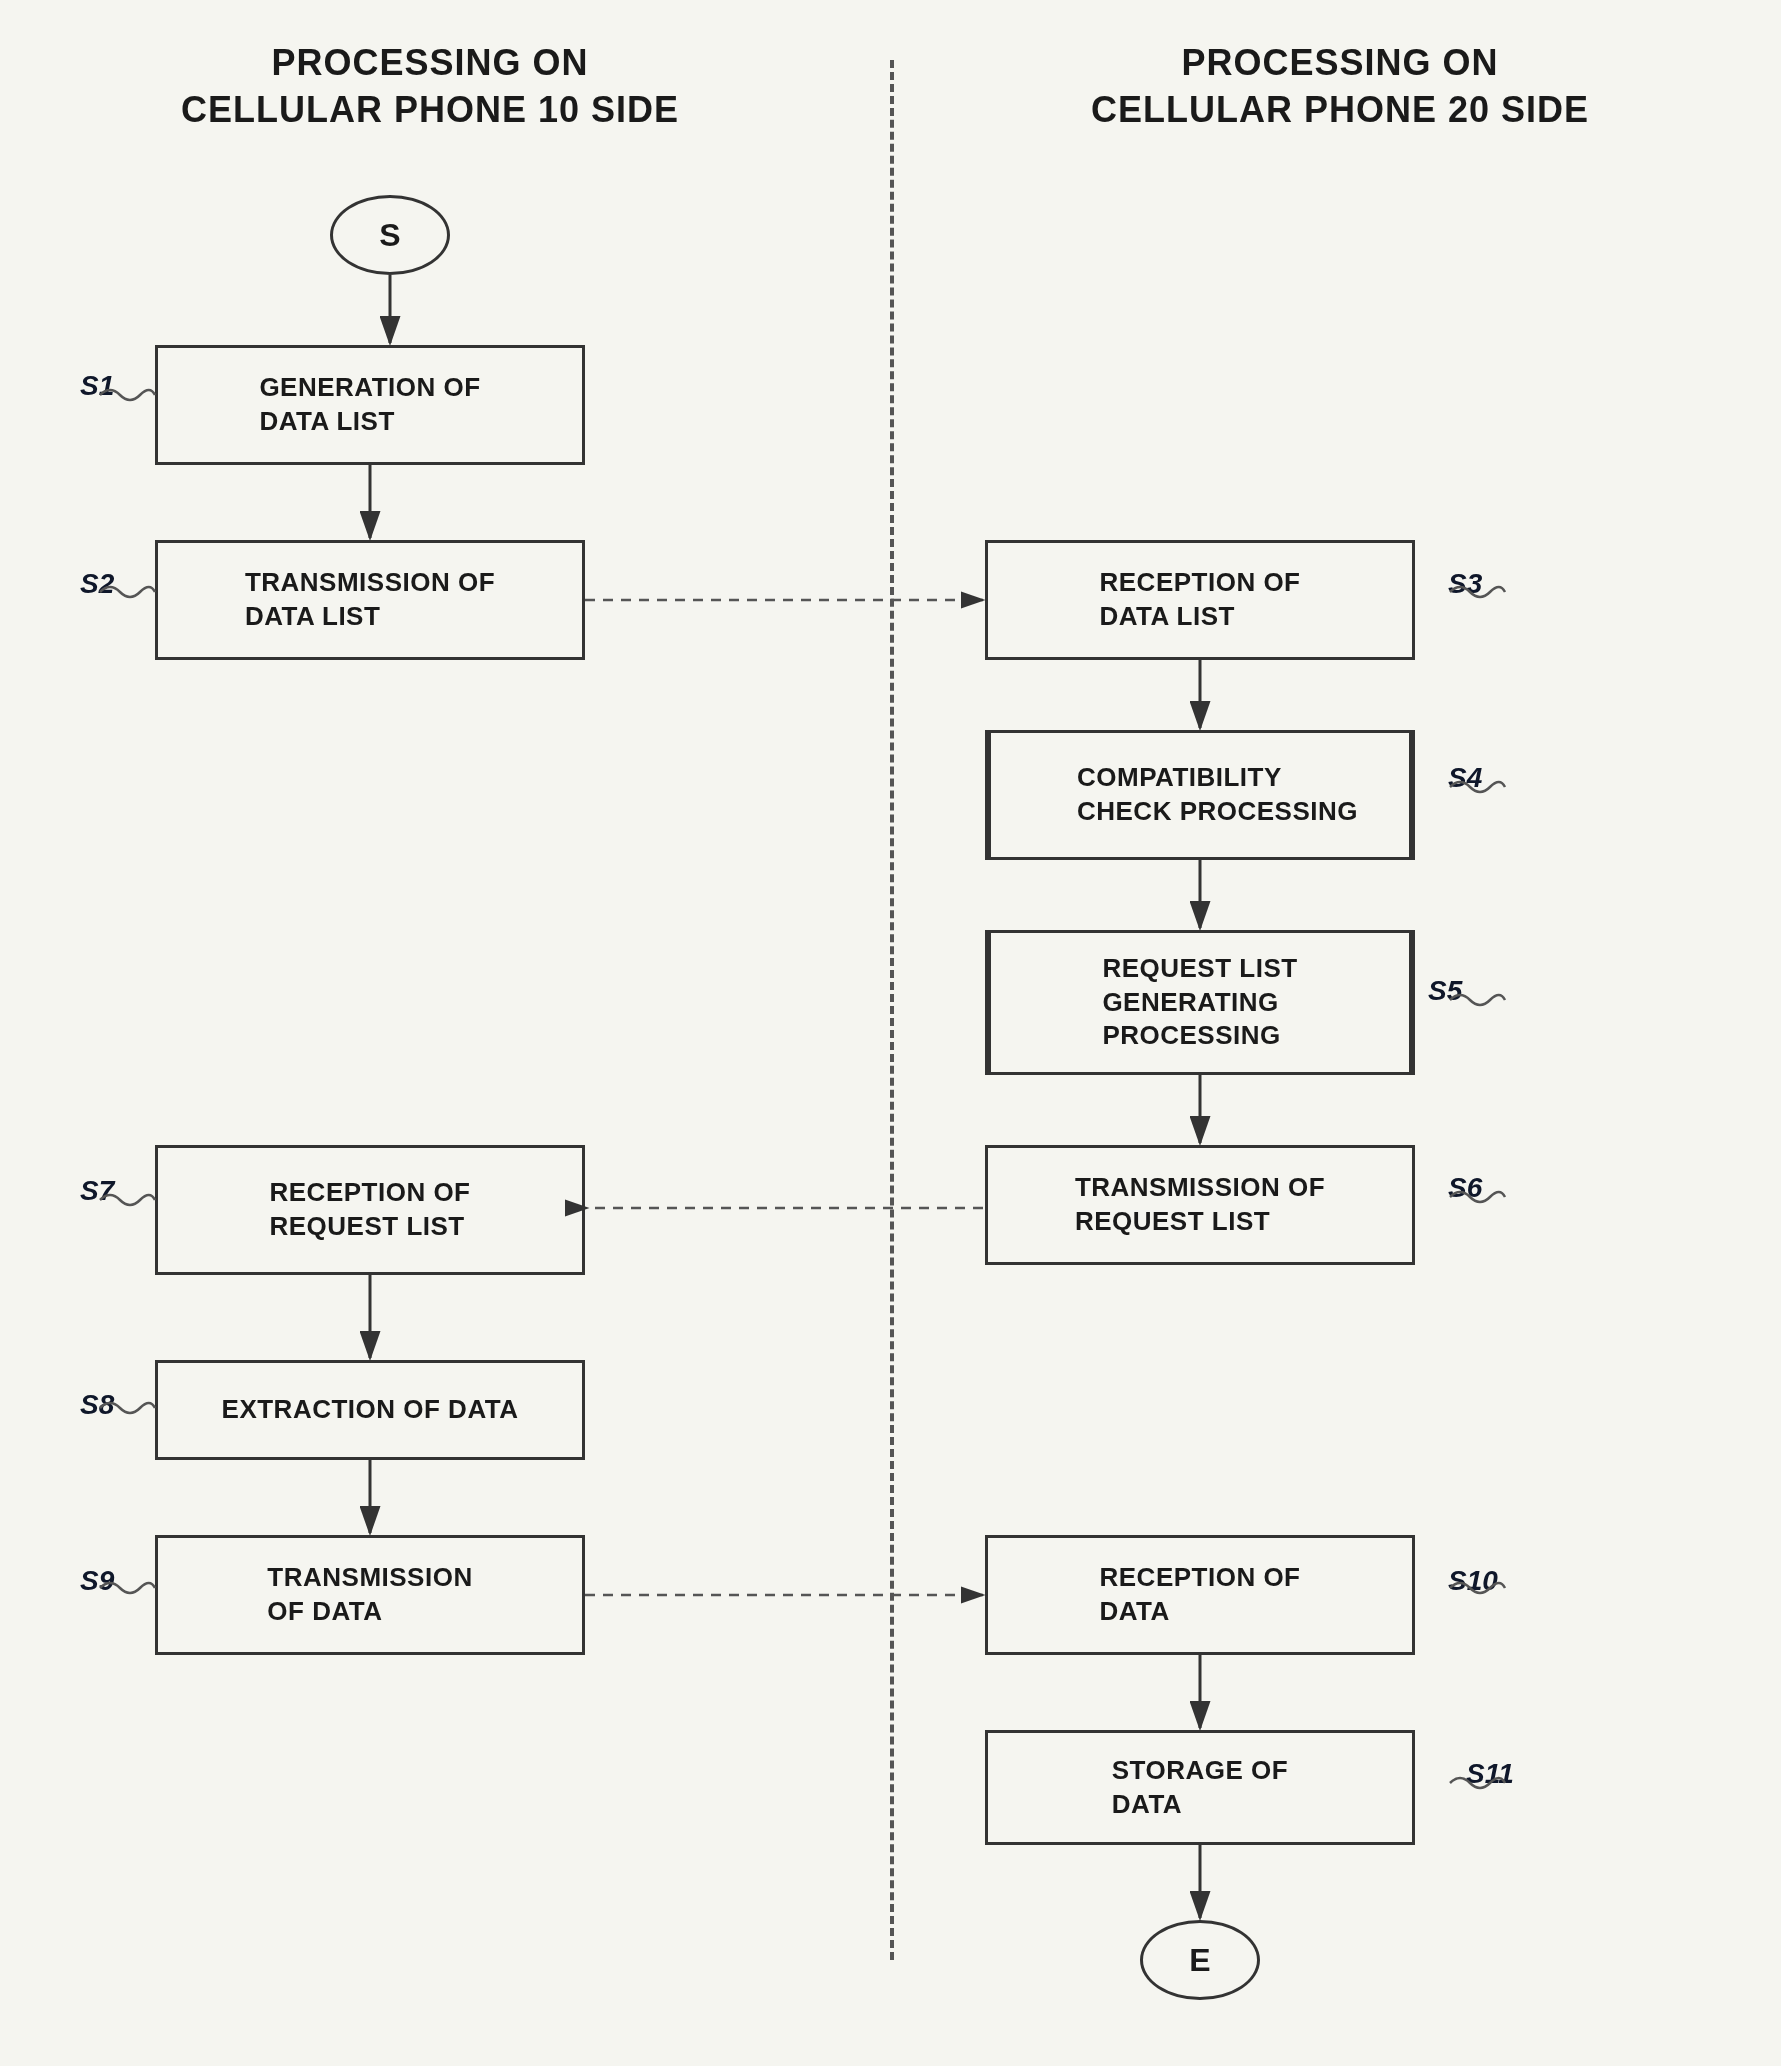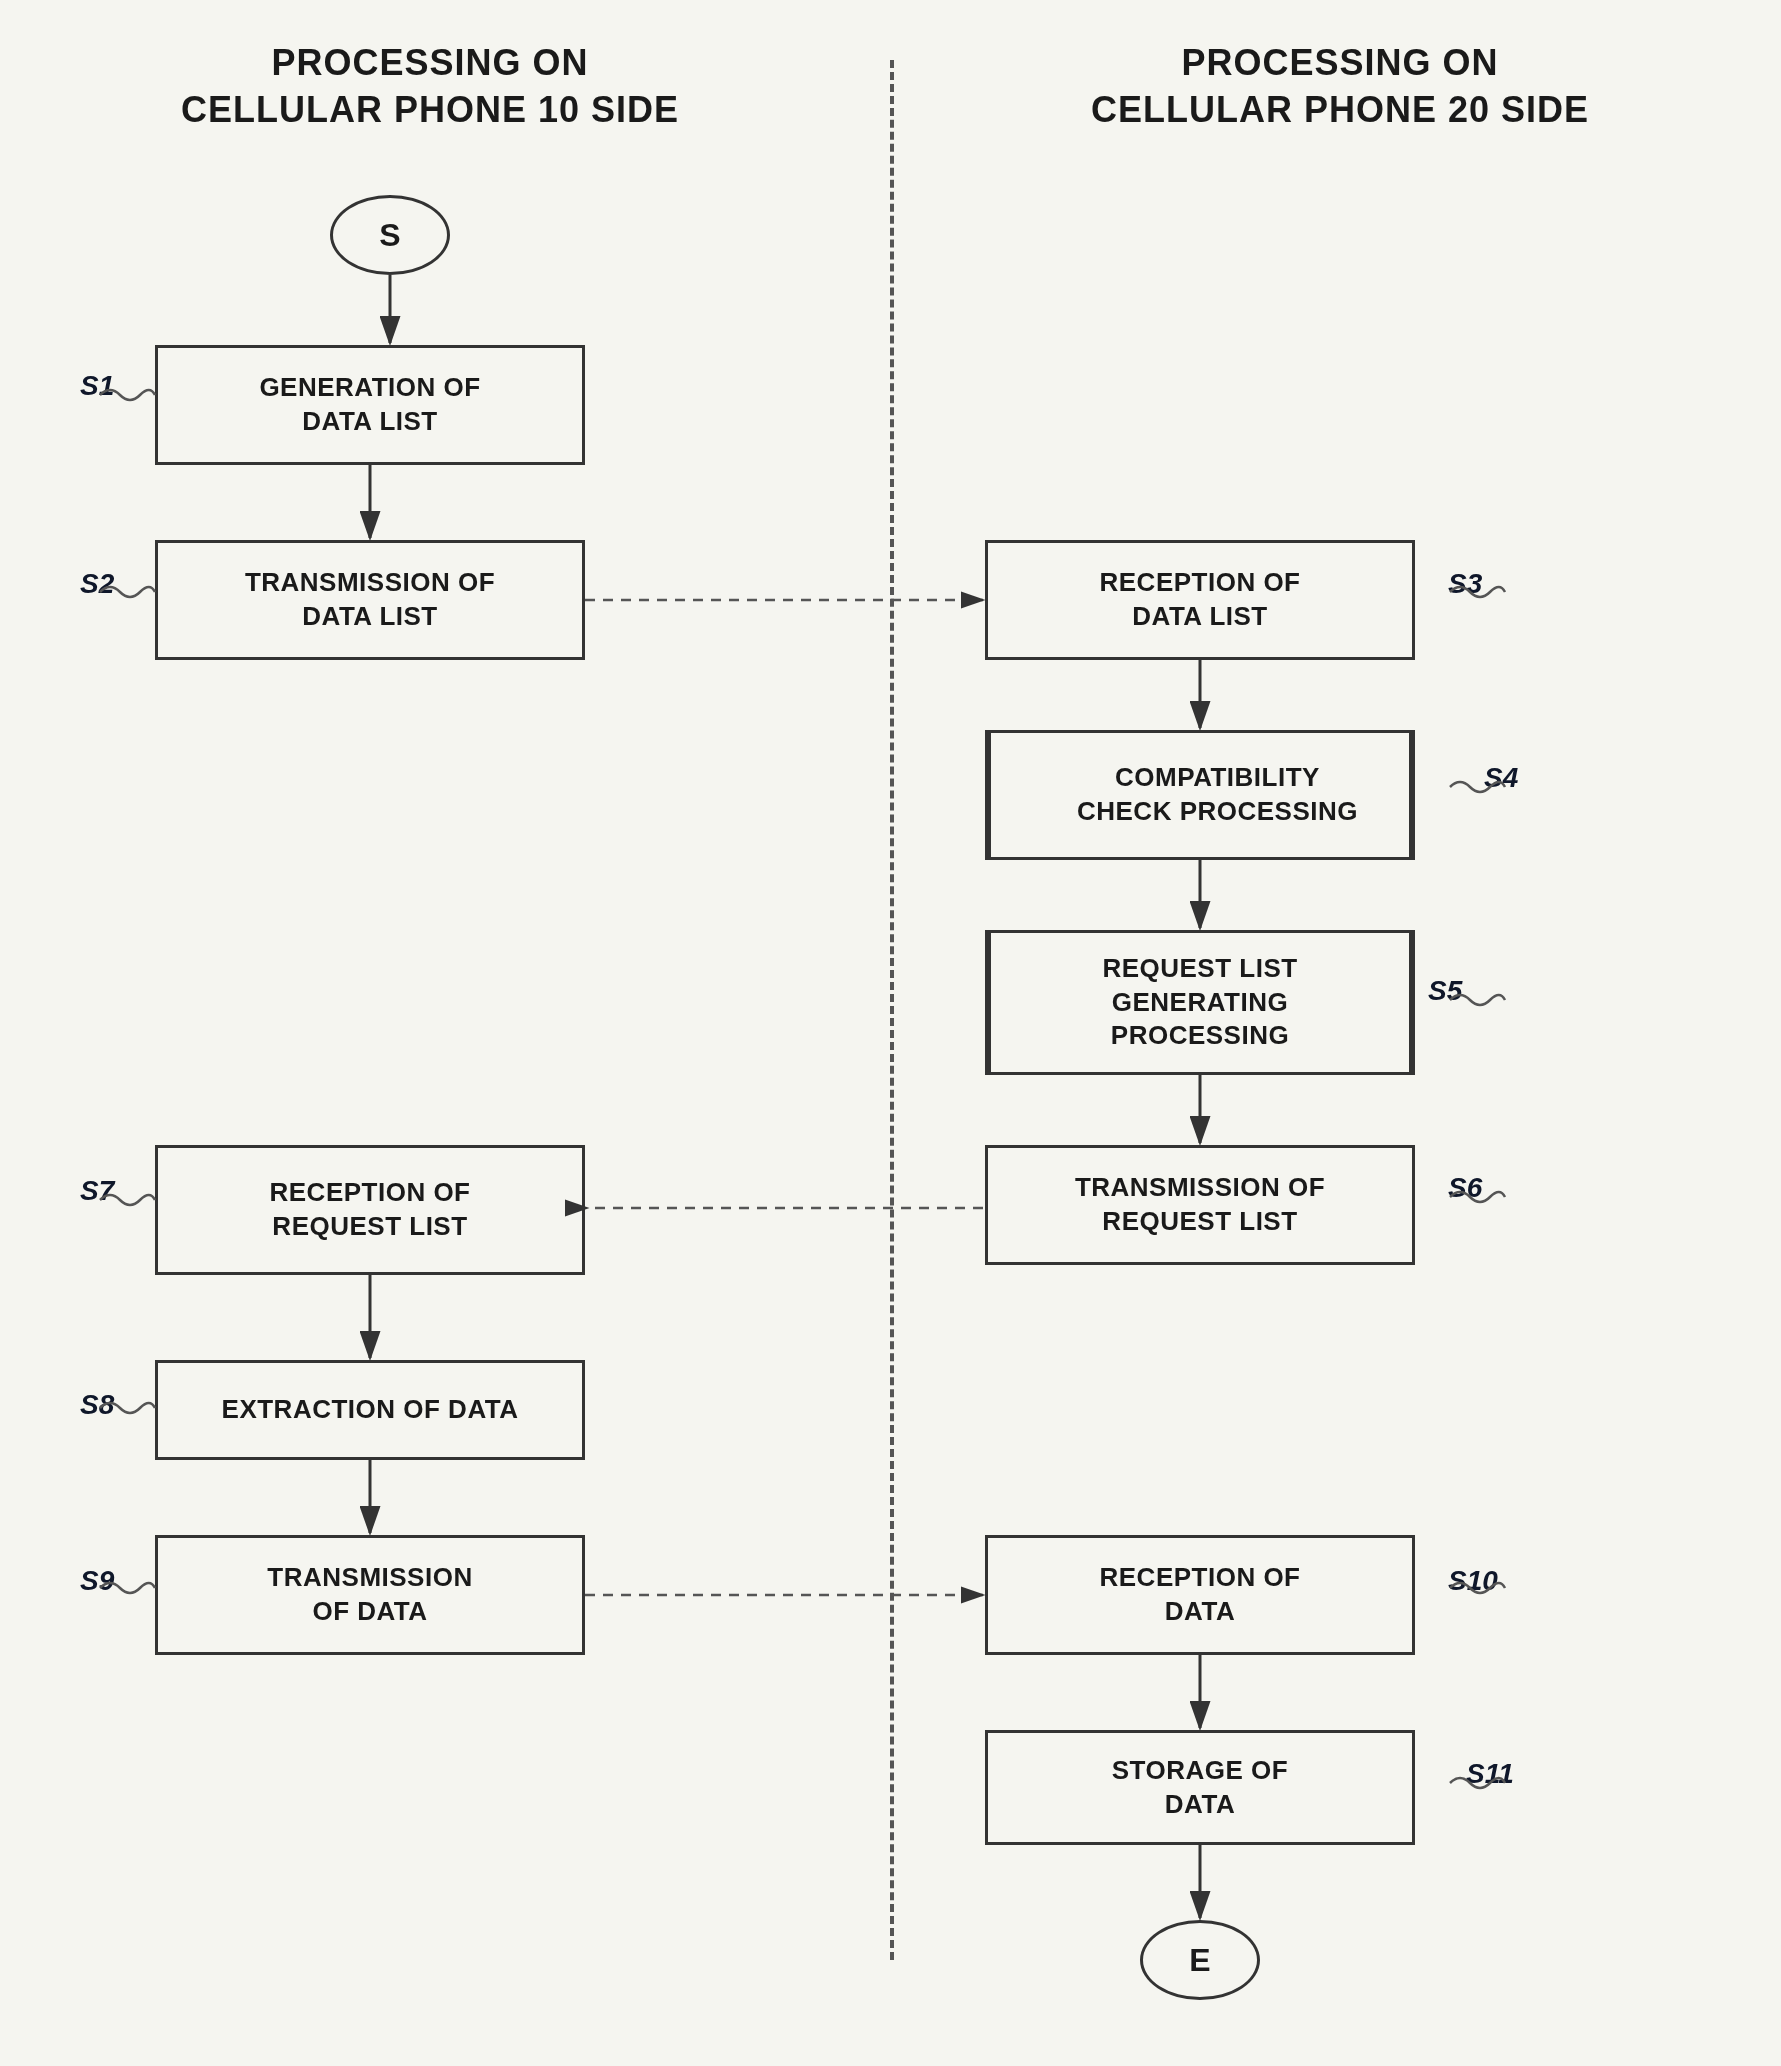--- a/index.html
+++ b/index.html
@@ -37,21 +37,21 @@
       border-left: 4px dashed #555;
     }
     
     .flow-box {
       position: absolute;
       border: 3px solid #333;
       background: #f5f5f0;
       display: flex;
       align-items: center;
       justify-content: center;
-      text-align: center;
+      text-align: left;
       font-size: 26px;
       font-weight: bold;
       letter-spacing: 0.5px;
       color: #1a1a1a;
       line-height: 1.3;
     }
     .flow-box.double-both {
       border-left: 6px solid #333;
       border-right: 6px solid #333;
     }
@@ -128,21 +128,21 @@
     <span>RECEPTION OF<br>DATA LIST</span>
   </div>
   <div class="step-label" style="left: 1448px; top: 568px;">S3</div>
   <svg class="wavy-svg" style="left:1445px;top:577px;" width="65" height="30">
     <path d="M5,15 Q15,5 25,15 Q35,25 45,15 Q55,5 60,15" fill="none" stroke="#555" stroke-width="2.5"></path>
   </svg>
 
   <div class="flow-box double-both" style="left: 985px; top: 730px; width: 430px; height: 130px; padding-left: 35px;">
     <span>COMPATIBILITY<br>CHECK PROCESSING</span>
   </div>
-  <div class="step-label" style="left: 1448px; top: 762px; margin-left: 36px;">S4</div>
+  <div class="step-label" style="left: 1448px; top: 762px;">S4</div>
   <svg class="wavy-svg" style="left:1445px;top:772px;" width="65" height="30">
     <path d="M5,15 Q15,5 25,15 Q35,25 45,15 Q55,5 60,15" fill="none" stroke="#555" stroke-width="2.5"></path>
   </svg>
 
   <div class="flow-box double-both" style="left: 985px; top: 930px; width: 430px; height: 145px;">
     <span>REQUEST LIST<br>GENERATING<br>PROCESSING</span>
   </div>
   <div class="step-label" style="left: 1428px; top: 975px;">S5</div>
   <svg class="wavy-svg" style="left:1445px;top:985px;" width="65" height="30">
     <path d="M5,15 Q15,5 25,15 Q35,25 45,15 Q55,5 60,15" fill="none" stroke="#555" stroke-width="2.5"></path>

